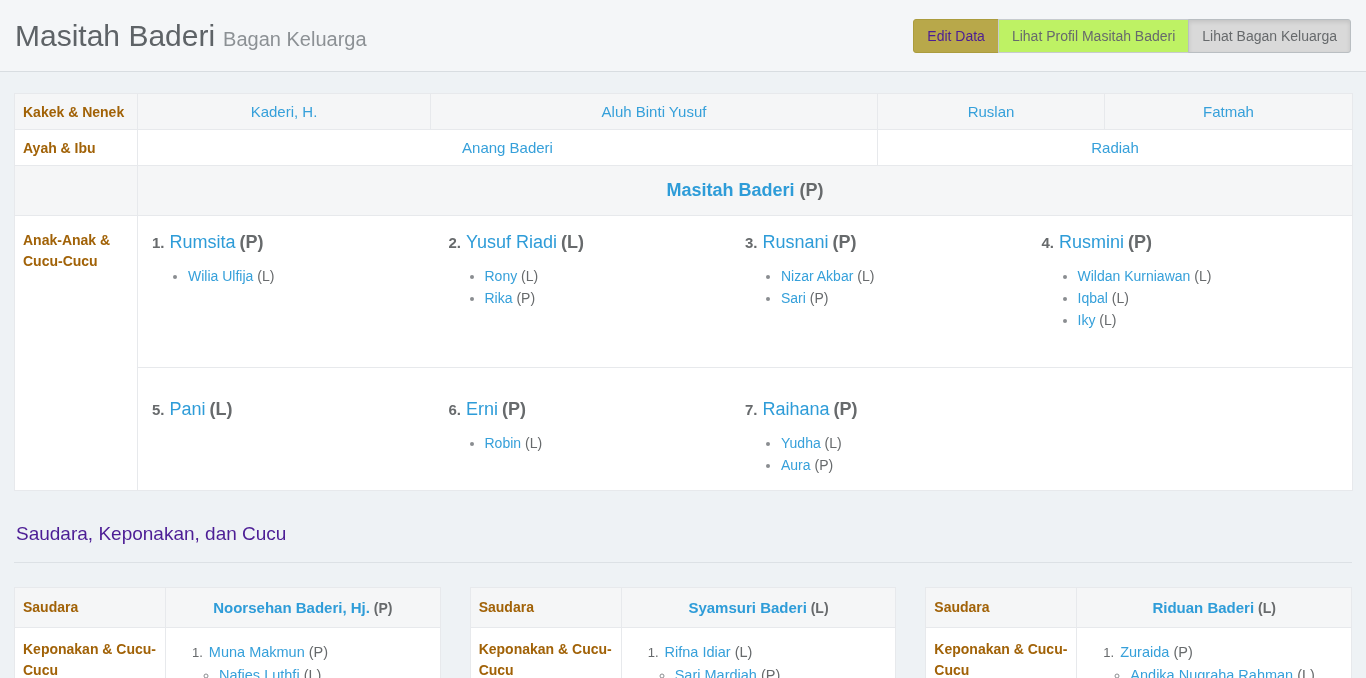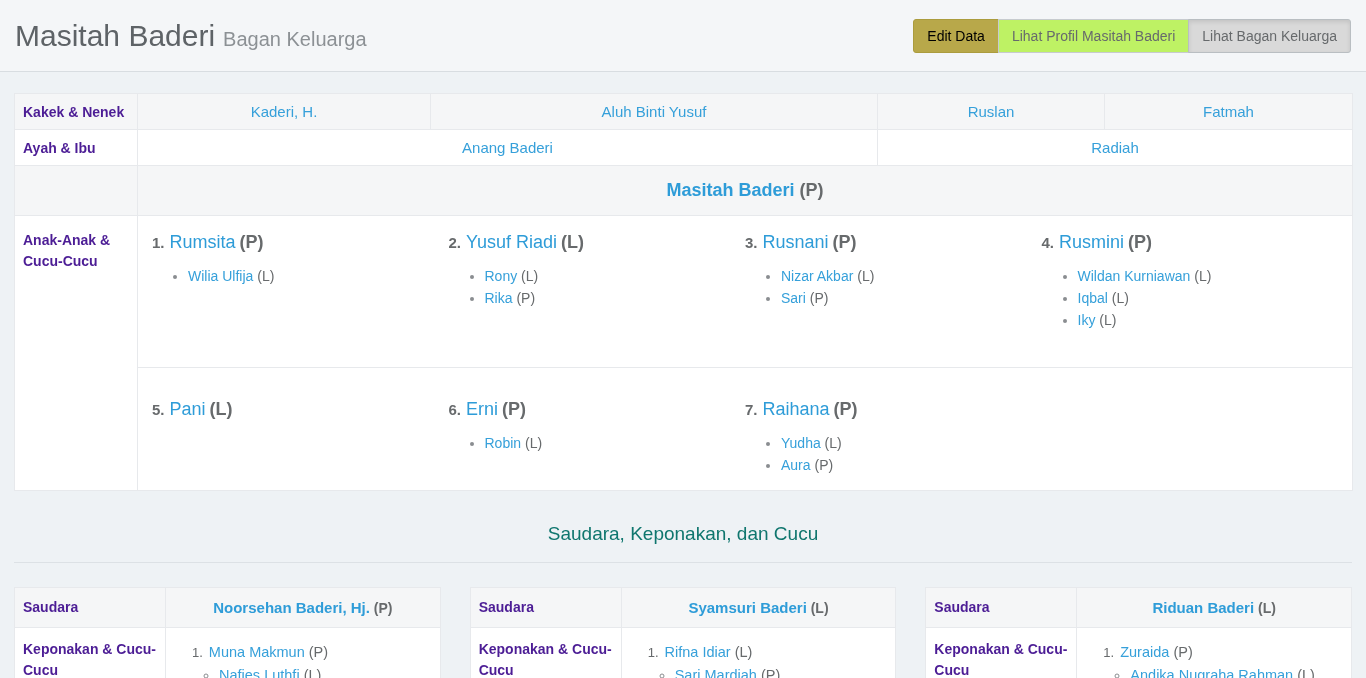--- a/index.html
+++ b/index.html
@@ -28,29 +28,29 @@
   .btn-group { display: flex; }
   .btn {
     font-family: inherit;
     font-size: 14px; color: #676a6c;
     background: #bef264; border: 1px solid #c7cbcf;
     height: 34px; padding: 6px 13px;
     margin-left: -1px; cursor: pointer; white-space: nowrap;
   }
   .btn:first-child { border-radius: 3px 0 0 3px; margin-left: 0; }
   .btn:last-child  { border-radius: 0 3px 3px 0; }
-  .btn.olive { background: #b8a84a; border-color: #ab9c3e; color: #000000; }
+  .btn.olive { background: #b8a84a; border-color: #ab9c3e; color: #4c1d95; }
   .btn.active { background: #d9d9d9; border-color: #b9bec2; box-shadow: inset 0 2px 4px rgba(0,0,0,.10); }
 
   
   .content { padding: 21px 14px 0; }
 
   table { border-collapse: collapse; background: #fff; width: 100%; table-layout: fixed; }
   th, td { border: 1px solid #e7e9ec; padding: 9px 8px; vertical-align: middle; }
-  th { text-align: left; font-weight: bold; font-size: 14px; color: #4c1d95; }
+  th { text-align: left; font-weight: bold; font-size: 14px; color: #a16207; }
   tr.stripe th, tr.stripe td { background: #f5f6f7; }
   td.center { text-align: center; }
   td.center a { font-size: 15px; }
 
   .family-table { width: 1338px; }
 
   .person-cell { text-align: center; padding: 14px 8px; font-size: 18px; font-weight: bold; }
   .person-cell a { color: #2e9cd8; }
   .gender { color: #676a6c; }
 
@@ -68,24 +68,23 @@
   .child .cgender { font-size: 18px; font-weight: bold; color: #676a6c; margin-left: 4px; }
   ul.gc-list {
     margin: 12px 0 0; padding-left: 36px;
     list-style: disc; color: #8a8d90;
     font-size: 14px; line-height: 22px;
   }
   ul.gc-list li span { color: #676a6c; }
 
   
   .section-title {
-    font-size: 19px; font-weight: 400; color: #0f766e;
+    font-size: 19px; font-weight: 400; color: #4c1d95;
     margin: 24px 0 8px; padding: 8px 2px 17px;
     border-bottom: 1px solid #dce1e5;
-    text-align: center;
   }
   .sibling-tables { display: flex; gap: 29px; margin-top: 24px; }
   .sib-table { flex: 1 1 0; }
   .sib-table th { width: 151px; vertical-align: top; padding-top: 11px; line-height: 21px; }
   .sib-table tr.stripe th { vertical-align: middle; padding-top: 9px; }
   .sib-head a { font-size: 15px; font-weight: bold; color: #2e9cd8; }
   .sib-head .gender { font-weight: bold; }
   .nephew-cell { padding: 13px 8px 13px 26px; font-size: 14.5px; line-height: 23px; }
   .nephew .num { font-size: 13px; color: #676a6c; margin-right: 6px; }
   ul.nephew-sub {

